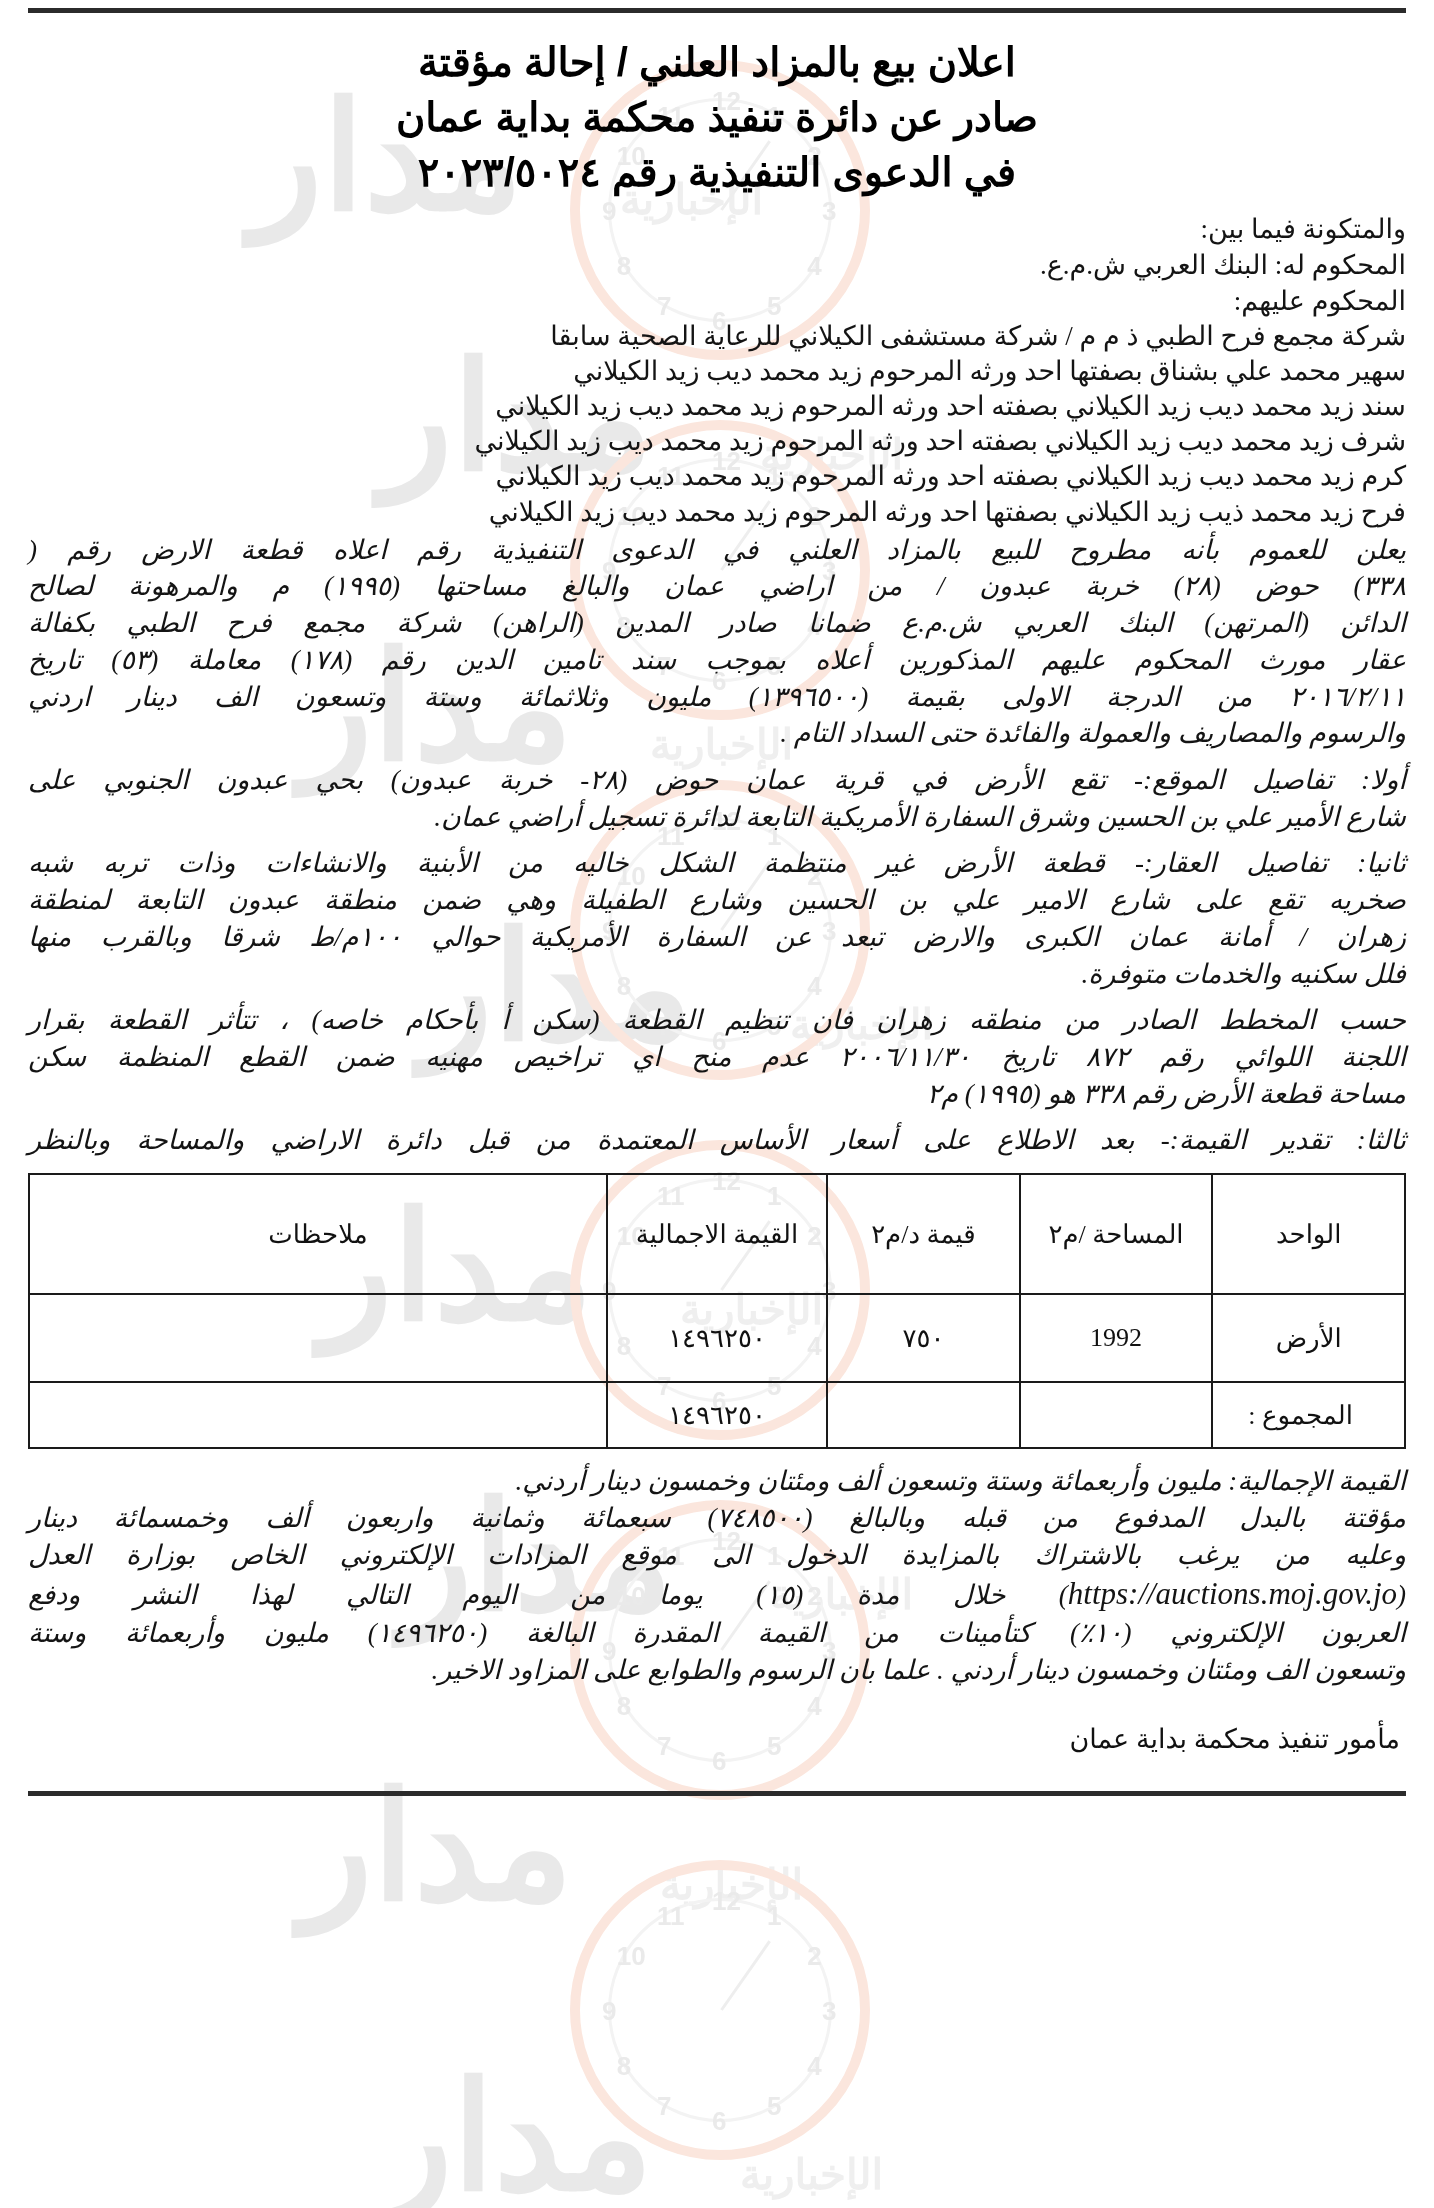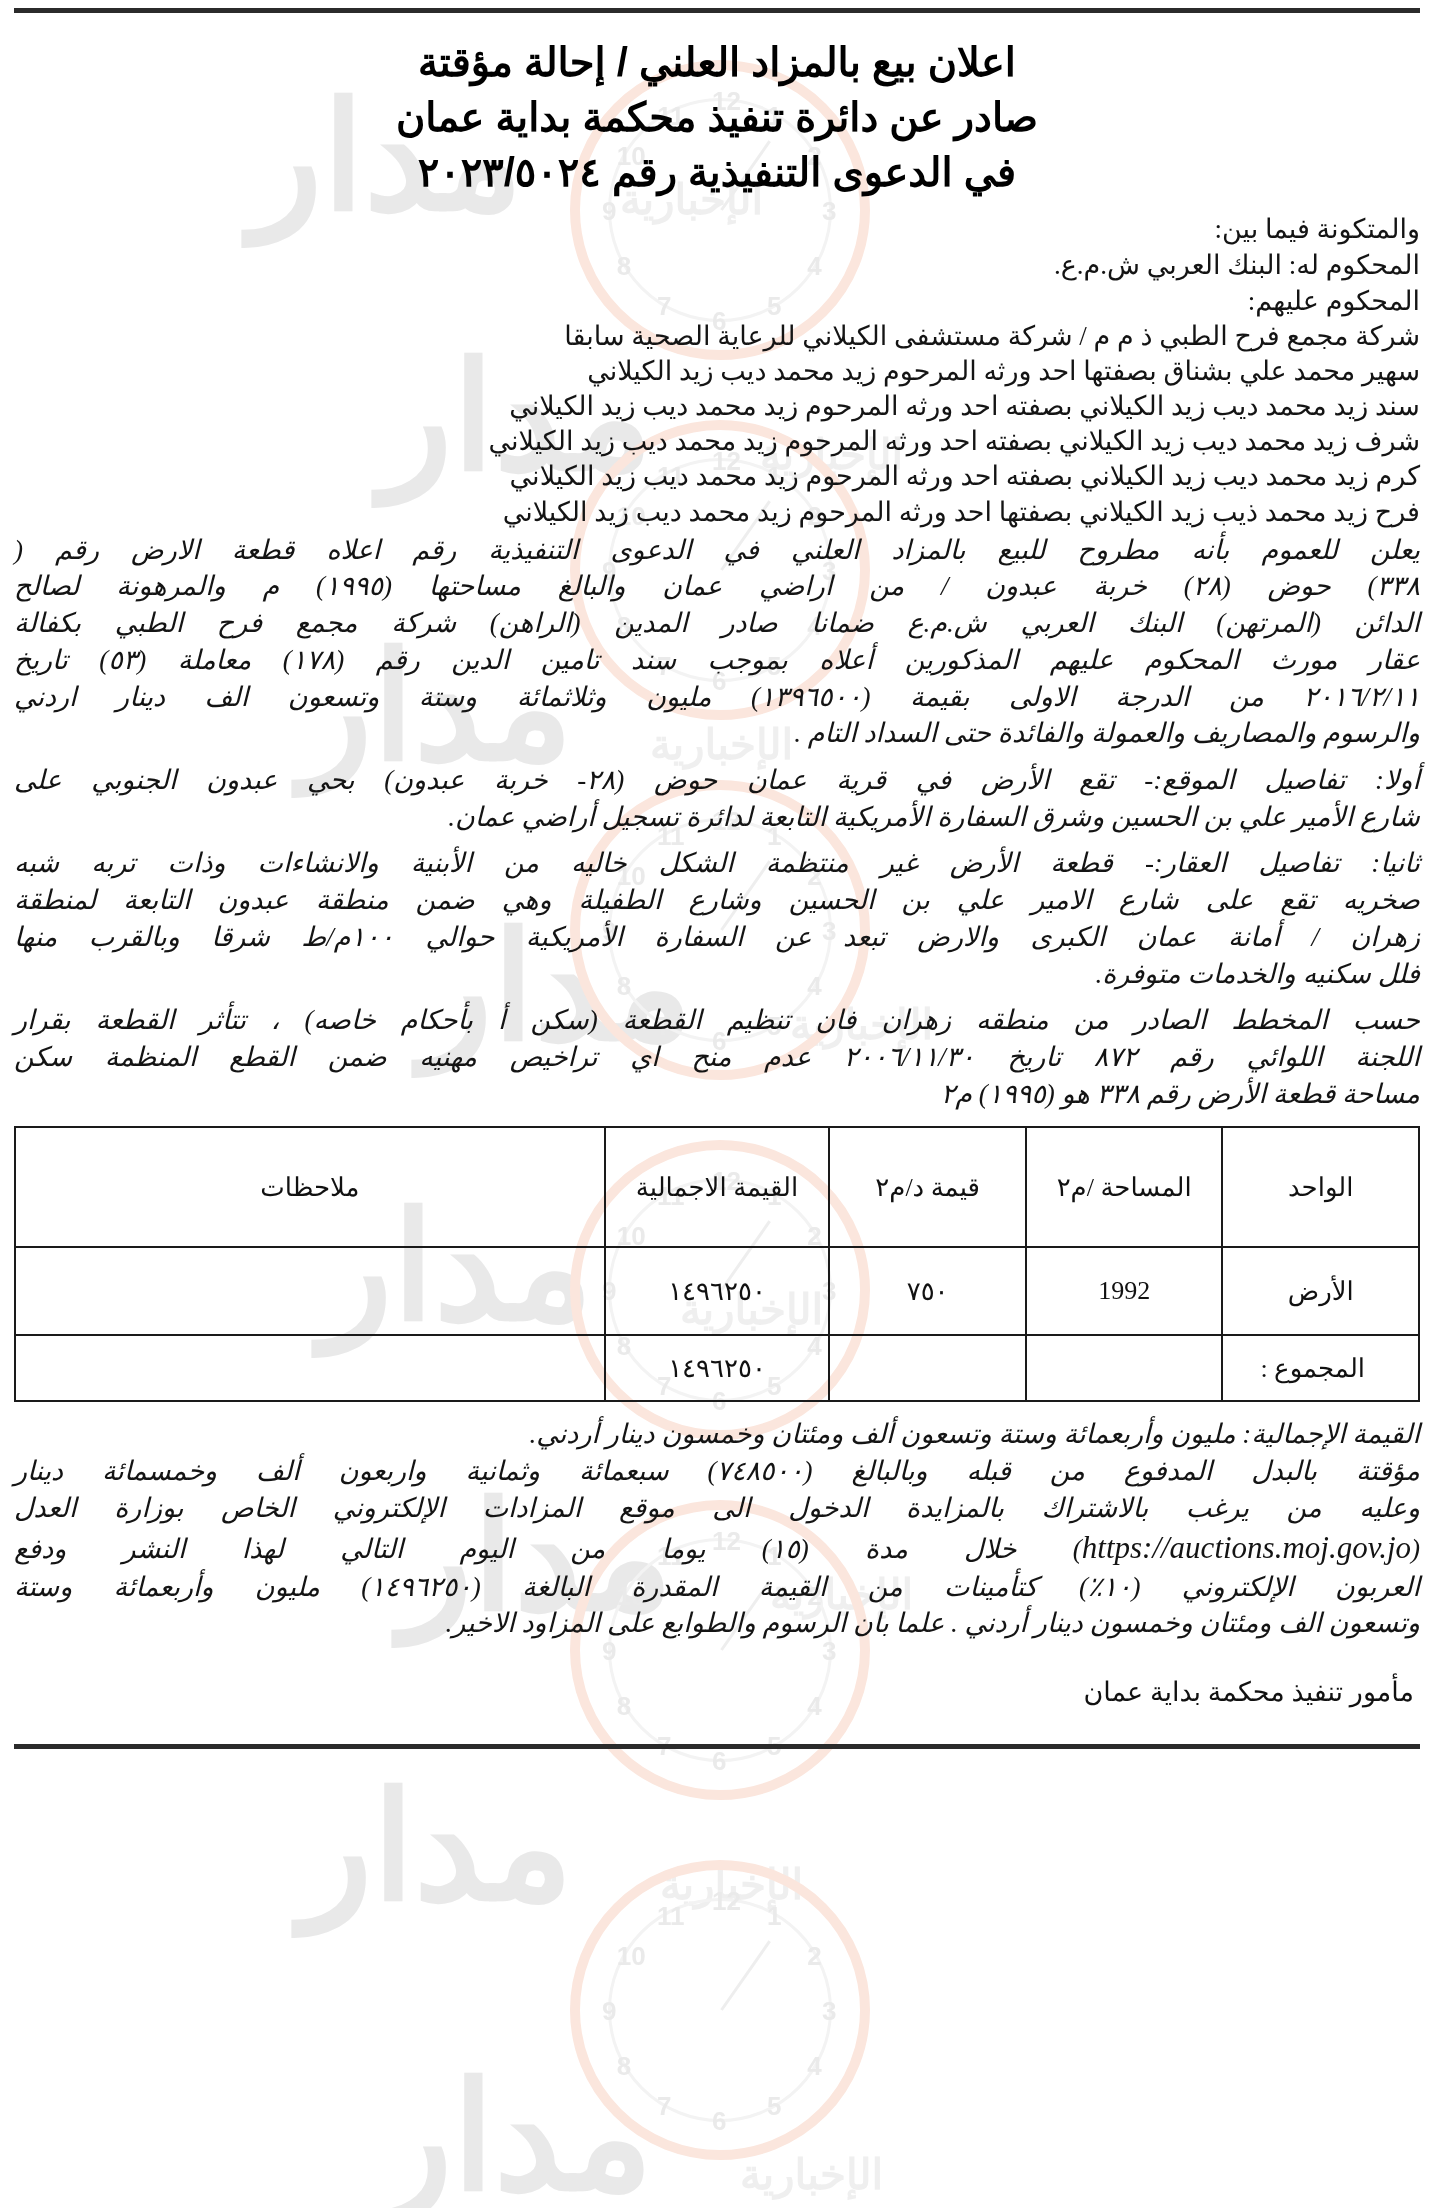--- a/index.html
+++ b/index.html
@@ -98,21 +98,21 @@
     font-family: "Liberation Sans", sans-serif;
     font-size: 26px;
     color: #eaeaea;
     font-weight: bold;
   }
 
   
   .content {
     position: relative;
     z-index: 2;
-    padding: 0 14px;
+    padding: 0 28px;
   }
   .rule-top {
     border-top: 5px solid #2b2b2b;
     margin: 8px 0 0 0;
   }
   .rule-bottom {
     border-top: 5px solid #2b2b2b;
     margin: 10px 0 0 0;
   }
 
@@ -368,20 +368,21 @@
       <div class="just just-last-right">فلل سكنيه والخدمات متوفرة.</div>
     </div>
 
     <div class="body-block">
       <div class="just">حسب المخطط الصادر من منطقه زهران فان تنظيم القطعة (سكن أ بأحكام خاصه) ، تتأثر القطعة بقرار</div>
       <div class="just">اللجنة اللوائي رقم ٨٧٢ تاريخ ٢٠٠٦/١١/٣٠ عدم منح اي تراخيص مهنيه ضمن القطع المنظمة سكن</div>
       <div class="just just-last-right">مساحة قطعة الأرض رقم ٣٣٨ هو (١٩٩٥) م٢</div>
     </div>
 
     <div class="body-block">
+      <div class="just">ثالثا: تقدير القيمة:- بعد الاطلاع على أسعار الأساس المعتمدة من قبل دائرة الاراضي والمساحة وبالنظر</div>
     </div>
 
     <table class="val-table">
       <thead>
         <tr>
           <th class="col-desc">الواحد</th>
           <th class="col-area">المساحة /م٢</th>
           <th class="col-price">قيمة د/م٢</th>
           <th class="col-total">القيمة الاجمالية</th>
           <th class="col-notes">ملاحظات</th>

